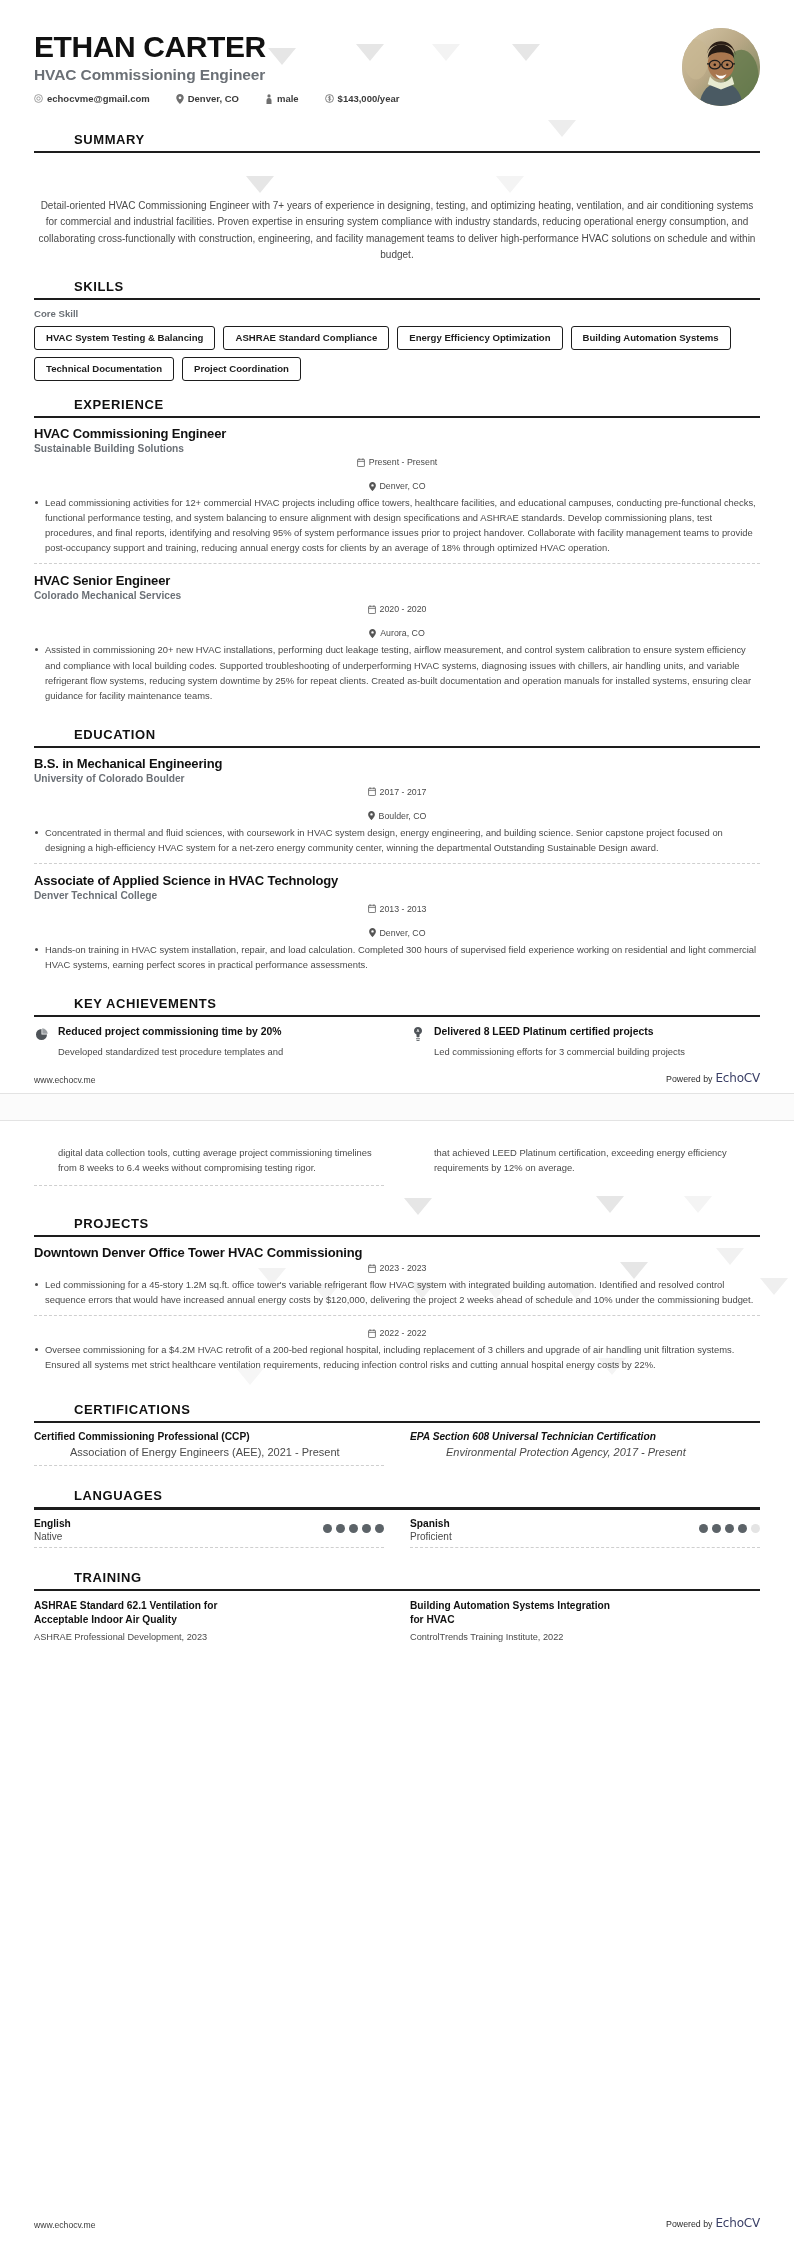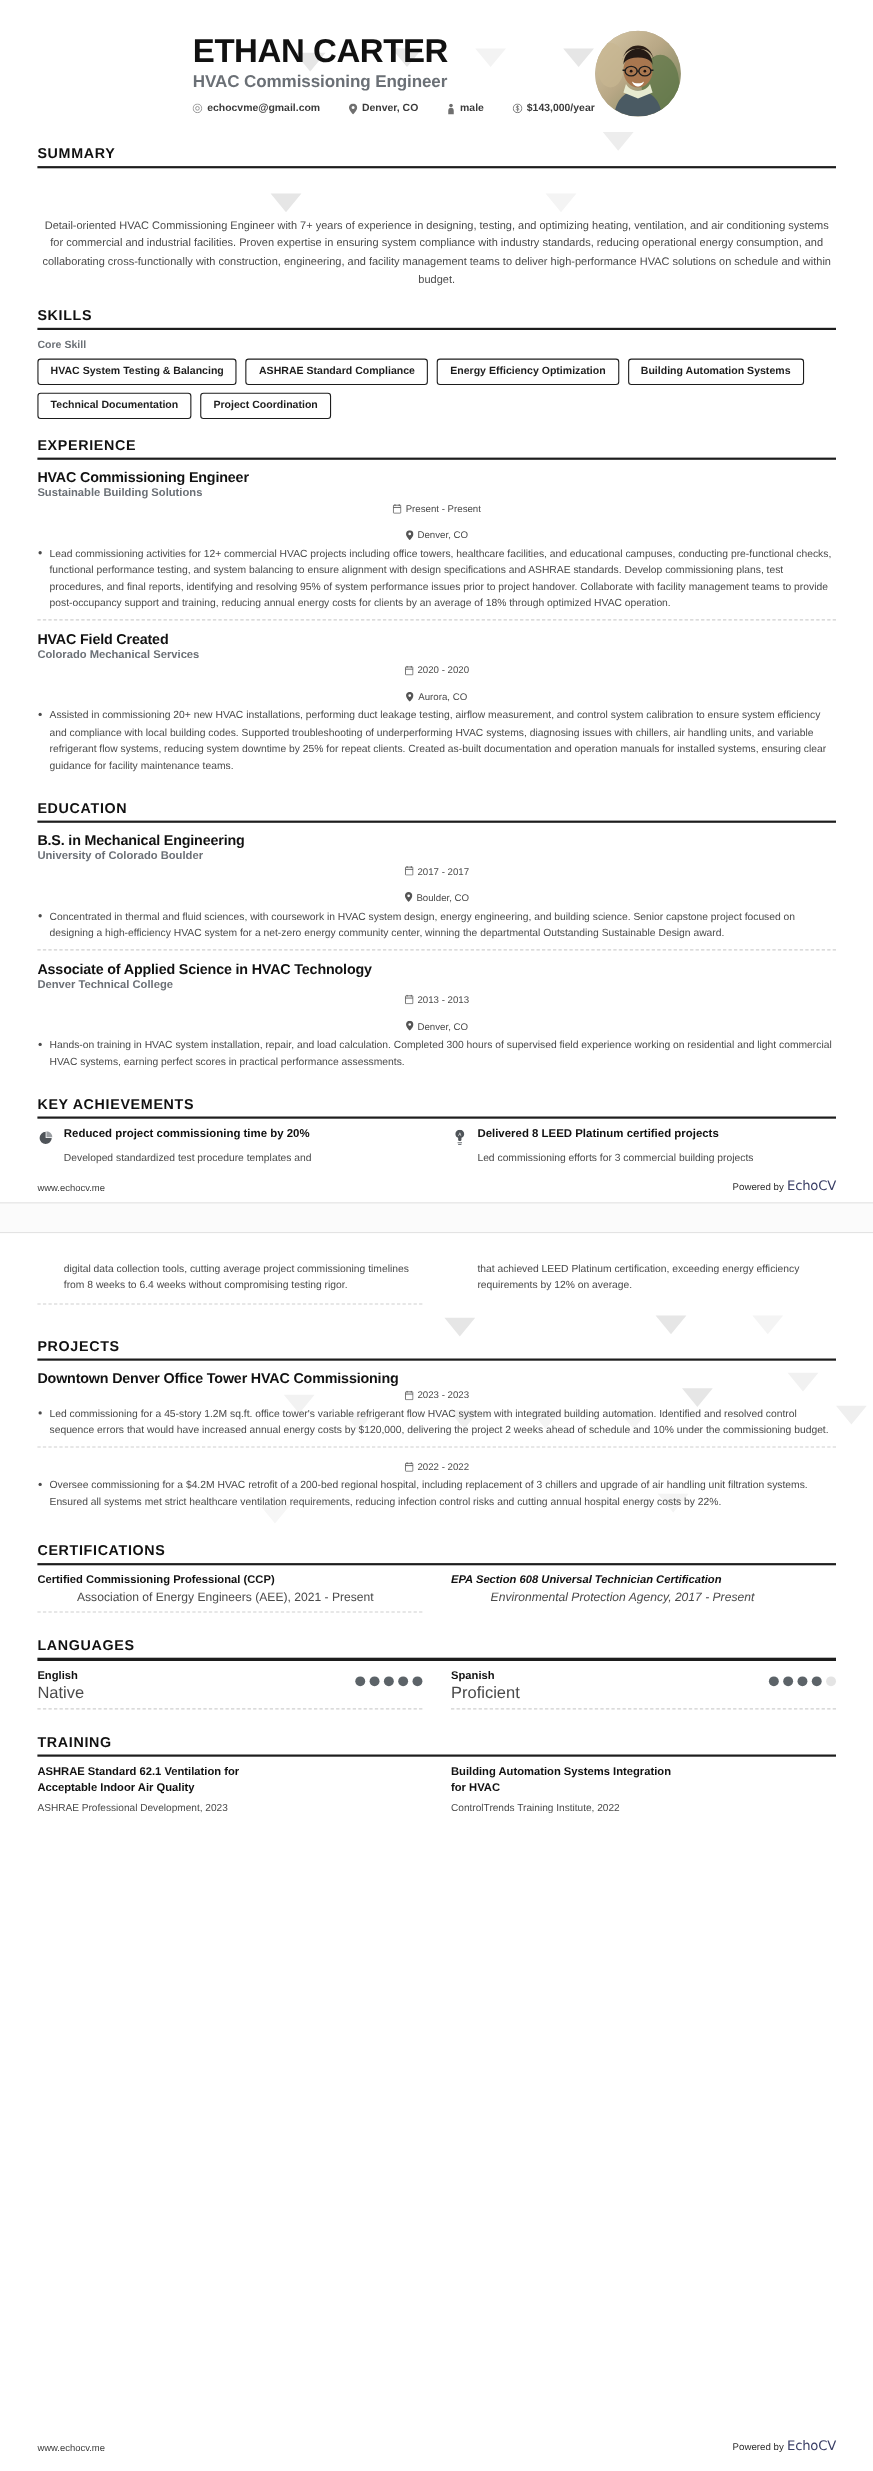--- a/index.html
+++ b/index.html
@@ -37,21 +37,21 @@
   .sheet {
     position: relative;
     z-index: 1;
     padding: 0 34px;
   }
 
   
   .header {
     display: flex;
     align-items: flex-start;
-    justify-content: center;
+    justify-content: space-between;
     padding-top: 26px;
     padding-bottom: 10px;
   }
   .header-left { padding-top: 4px; }
   .name {
     font-size: 30px;
     font-weight: 700;
     letter-spacing: -0.4px;
     color: #111111;
     line-height: 1.1;
@@ -92,20 +92,21 @@
   .avatar svg { display: block; width: 100%; height: 100%; }
 
   
   .section { margin-top: 16px; }
   .section-title {
     font-size: 13px;
     font-weight: 700;
     letter-spacing: 0.6px;
     color: #111111;
     padding-bottom: 4px;
+    margin-left: 40px;
   }
   .section-rule {
     height: 2.2px;
     background: #1d1d1d;
     margin-bottom: 8px;
   }
 
   .summary-text {
     font-size: 10px;
     line-height: 1.62;
@@ -288,21 +289,21 @@
     justify-content: space-between;
     border-bottom: 1px dashed #cfcfcf;
     padding-bottom: 5px;
   }
   .lang-name {
     font-size: 10.2px;
     font-weight: 700;
     color: #111111;
   }
   .lang-level {
-    font-size: 15px;
+    font-size: 10px;
     color: #4a4a4a;
     margin-top: 2px;
   }
   .dots { display: flex; gap: 4px; align-items: center; padding-top: 6px; }
   .dot { width: 9px; height: 9px; border-radius: 50%; background: #5c6368; }
   .dot.off { background: #e4e4e4; }
 
   
   .train-title {
     font-size: 10.2px;
@@ -475,21 +476,21 @@
             </span>
             <span>Denver, CO</span>
           </span>
         </div>
         <ul class="bullets">
           <li>Lead commissioning activities for 12+ commercial HVAC projects including office towers, healthcare facilities, and educational campuses, conducting pre-functional checks, functional performance testing, and system balancing to ensure alignment with design specifications and ASHRAE standards. Develop commissioning plans, test procedures, and final reports, identifying and resolving 95% of system performance issues prior to project handover. Collaborate with facility management teams to provide post-occupancy support and training, reducing annual energy costs for clients by an average of 18% through optimized HVAC operation.</li>
         </ul>
       </div>
 
       <div class="entry divided">
-        <div class="entry-title">HVAC Field Created</div>
+        <div class="entry-title">HVAC Senior Engineer</div>
         <div class="entry-org">Colorado Mechanical Services</div>
         <div class="entry-meta">
           <span class="meta-item">
             <span>
               <svg width="8" height="9" viewBox="0 0 12 14">
                   <rect x="0.7" y="2" width="10.6" height="11.3" rx="1" fill="none" stroke="#555" stroke-width="1.2"></rect>
                   <path d="M0.7 5.2h10.6M3 0.6v2.6M9 0.6v2.6" stroke="#555" stroke-width="1.2"></path>
                 </svg>
             </span>
             <span>2020 - 2020</span>

